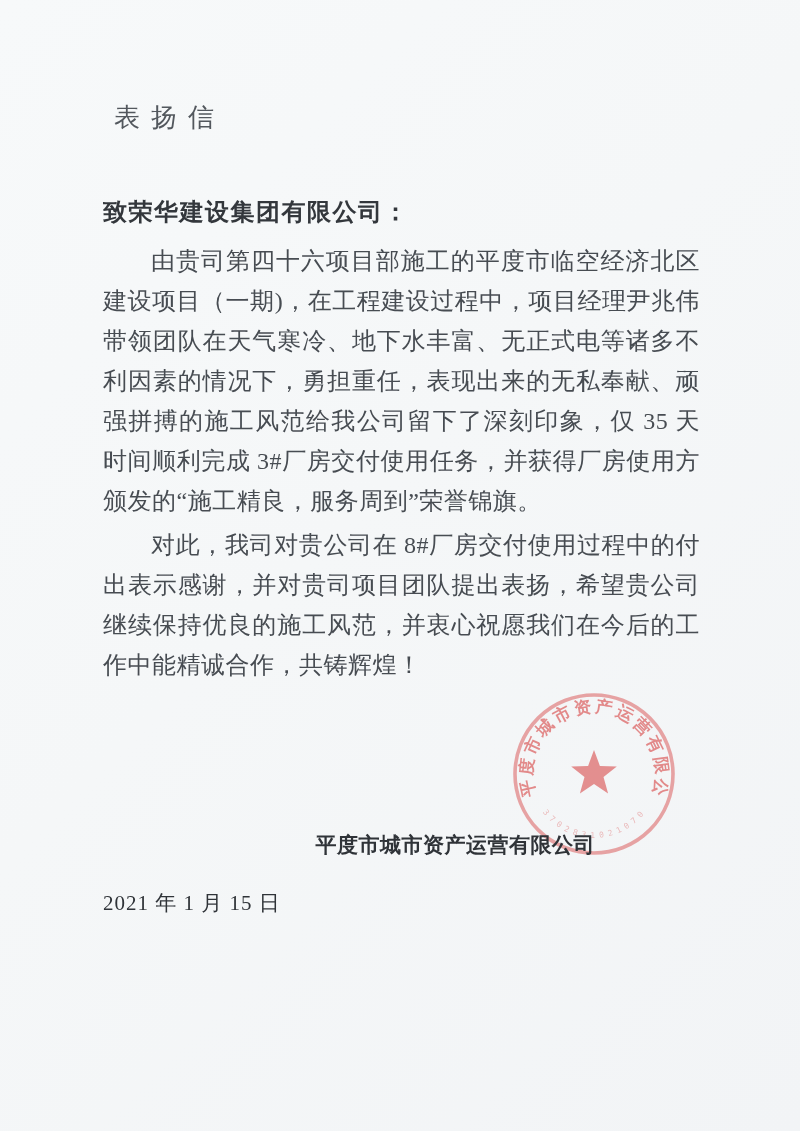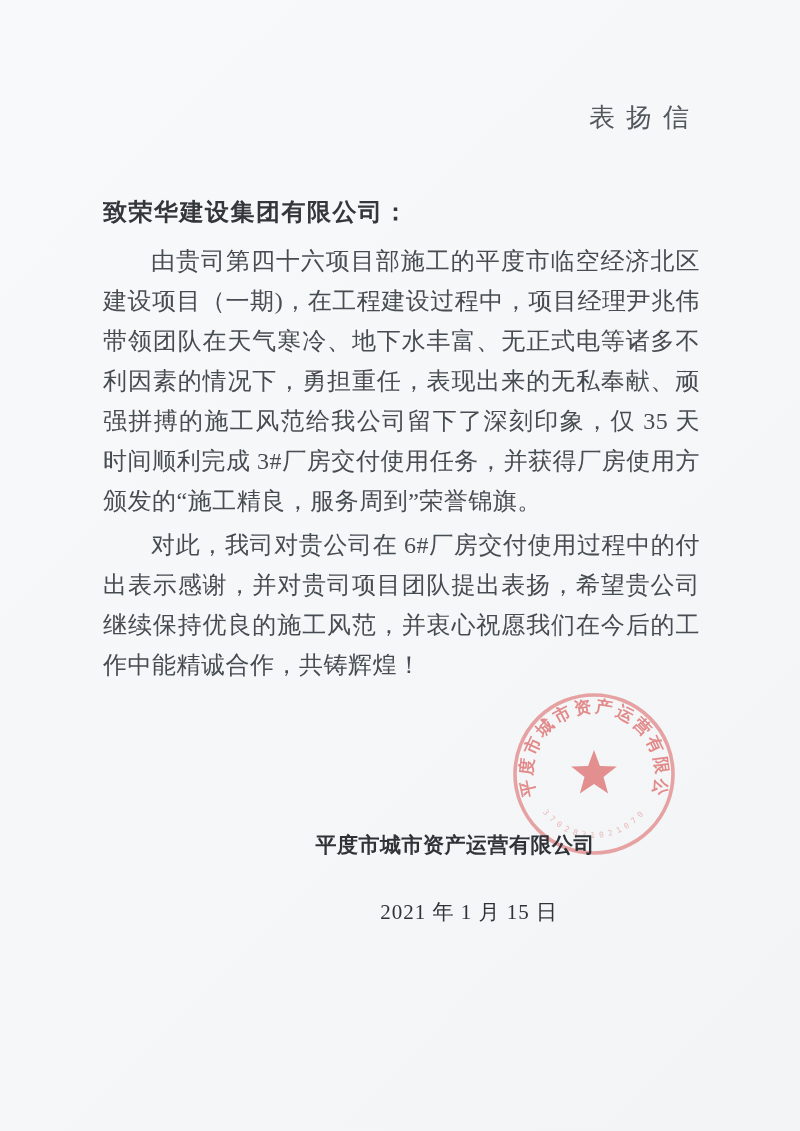--- a/index.html
+++ b/index.html
@@ -20,21 +20,21 @@
     height:1131px;
     background:linear-gradient(135deg,#f7f9fa 0%,var(--paper) 45%,#f2f4f6 100%);
     overflow:hidden;
   }
   .content{
     position:relative;
     padding:100px 100px 0 103px;
     z-index:2;
   }
   .doc-title{
-    text-align:right;
+    text-align:left;
     font-size:26px;
     font-weight:500;
     color:#53585e;
     letter-spacing:11px;
     text-indent:11px;
     margin-bottom:60px;
   }
   .salutation{
     font-size:24px;
     font-weight:bold;
@@ -61,27 +61,26 @@
   .signature .company{
     text-align:right;
     padding-right:105px;
     font-size:21px;
     font-weight:bold;
     color:#2f3338;
     letter-spacing:0.5px;
     line-height:28px;
   }
   .signature .date{
-    text-align:right;
     padding-right:142px;
     font-size:21px;
     color:#2f3338;
     letter-spacing:1px;
     line-height:28px;
-    margin-top:39px;
+    margin-top:30px;
   }
   .seal{
     position:absolute;
     left:504px;
     top:684px;
     width:180px;
     height:180px;
     z-index:1;
   }
   .seal-ring{
@@ -130,21 +129,21 @@
   </svg>
 
   <div class="content">
 
     <h1 class="doc-title">表扬信</h1>
 
     <div class="salutation">致荣华建设集团有限公司：</div>
 
     <div class="body-text">
       <p>由贵司第四十六项目部施工的平度市临空经济北区建设项目（一期)，在工程建设过程中，项目经理尹兆伟带领团队在天气寒冷、地下水丰富、无正式电等诸多不利因素的情况下，勇担重任，表现出来的无私奉献、顽强拼搏的施工风范给我公司留下了深刻印象，仅 35 天时间顺利完成 3#厂房交付使用任务，并获得厂房使用方颁发的“施工精良，服务周到”荣誉锦旗。</p>
-      <p>对此，我司对贵公司在 6#厂房交付使用过程中的付出表示感谢，并对贵司项目团队提出表扬，希望贵公司继续保持优良的施工风范，并衷心祝愿我们在今后的工作中能精诚合作，共铸辉煌！</p>
+      <p>对此，我司对贵公司在 8#厂房交付使用过程中的付出表示感谢，并对贵司项目团队提出表扬，希望贵公司继续保持优良的施工风范，并衷心祝愿我们在今后的工作中能精诚合作，共铸辉煌！</p>
     </div>
 
     <div class="signature">
       <div class="company">平度市城市资产运营有限公司</div>
       <div class="date">2021 年 1 月 15 日</div>
     </div>
 
   </div>
 </div>
 

